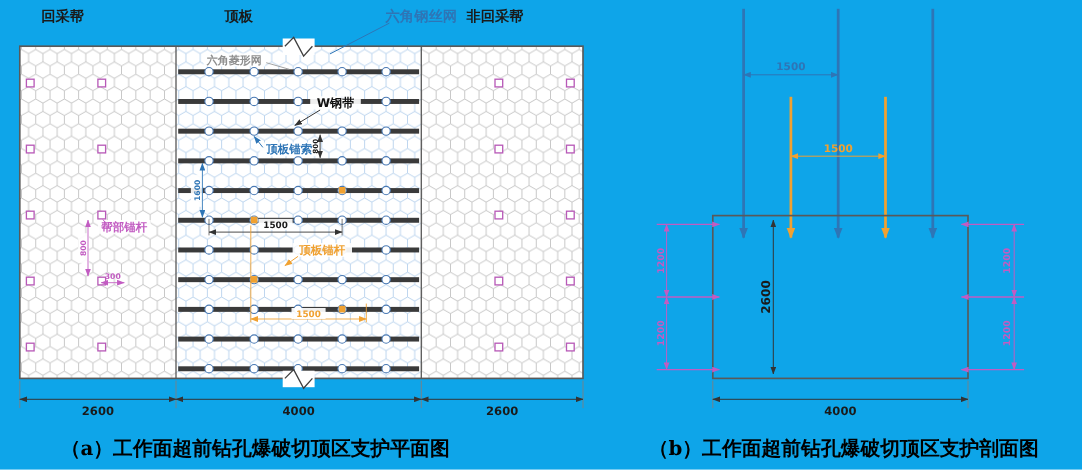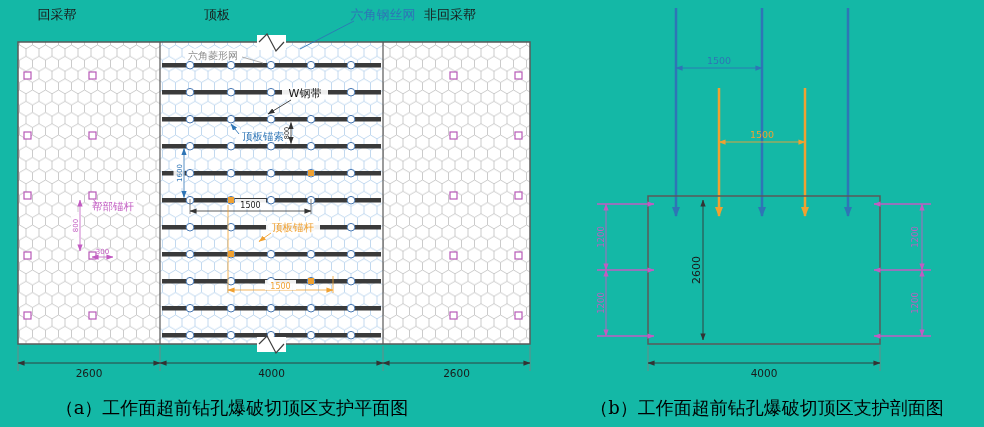--- a/index.html
+++ b/index.html
@@ -1,17 +1,17 @@
 <!DOCTYPE html>
 <html><head>
 <meta charset="utf-8">
 <style>
   html,body{margin:0;padding:0;background:#ffffff;}
-  .stage{position:relative;width:984px;height:427px;background:#14b8a6;overflow:hidden;
-         font-family:"DejaVu Sans","Liberation Sans",sans-serif;}
+  .stage{position:relative;width:984px;height:427px;background:#0ea5e9;overflow:hidden;
+         font-family:"DejaVu Sans","Liberation Sans",sans-serif;font-weight:bold;}
   svg text{font-family:"DejaVu Sans","Liberation Sans",sans-serif;}
   svg .caption{font-family:"DejaVu Serif","Liberation Serif",serif;}
 </style>
 </head>
 <body>
 
 <div class="stage">
 <svg width="984" height="427" viewBox="0 0 984 427">
   <defs>
     <pattern id="hexg" width="13" height="22.5" patternUnits="userSpaceOnUse">

